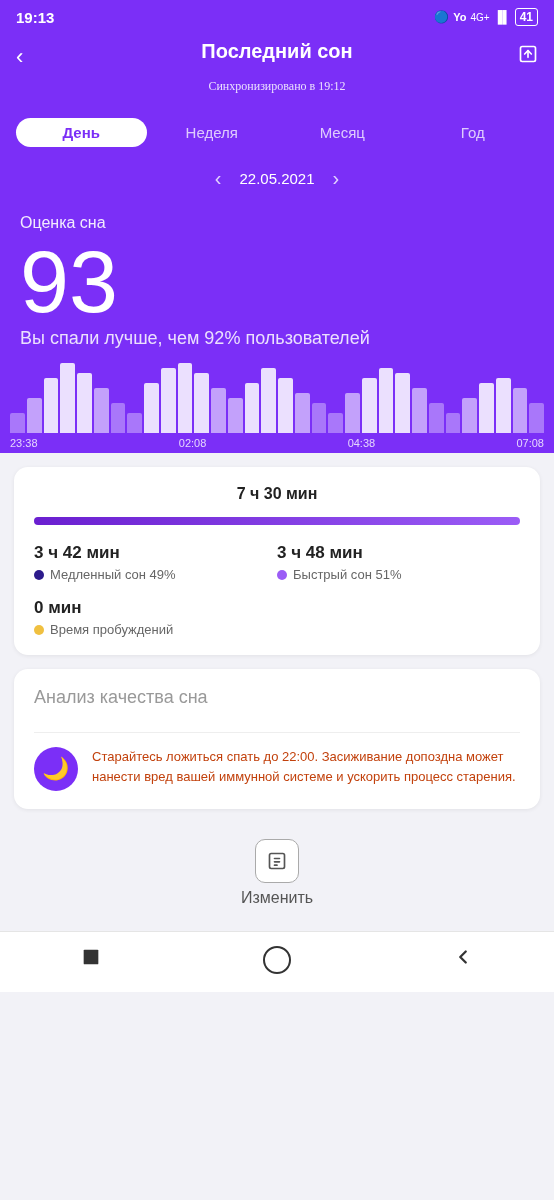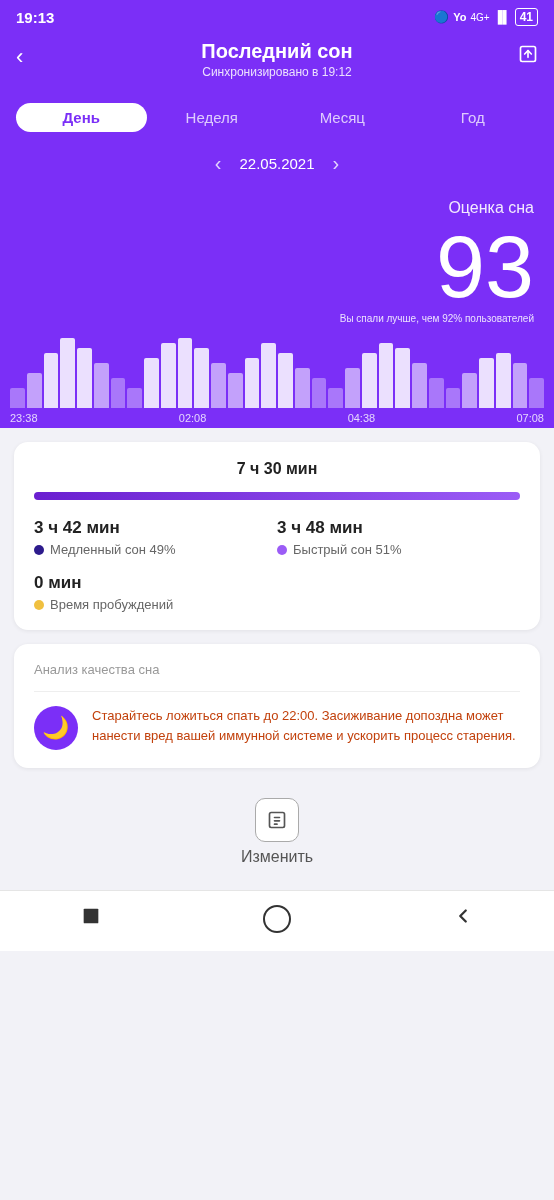--- a/index.html
+++ b/index.html
@@ -43,21 +43,21 @@
     }
     .header-export {
       position: absolute;
       right: 16px;
       top: 12px;
       color: white;
       font-size: 20px;
       cursor: pointer;
     }
     .header-title { font-size: 20px; font-weight: 700; text-align: center; }
-    .header-subtitle { font-size: 12px; opacity: 0.85; margin-top: 2px; }
+    .header-subtitle { font-size: 12px; opacity: 0.85; margin-top: 16px; font-family: Liberation Serif, serif; }
 
     
     .tab-bar {
       background: #7b2ff7;
       display: flex;
       justify-content: space-around;
       align-items: flex-start;
       padding: 10px 16px 14px;
     }
     .tab-item {
@@ -88,27 +88,27 @@
     .date-arrow {
       font-size: 20px;
       cursor: pointer;
       color: rgba(255,255,255,0.8);
     }
     .date-text { font-size: 15px; font-weight: 500; }
 
     
     .score-section {
       background: #7b2ff7;
-      text-align: right;
+      text-align: left;
       padding: 10px 20px 0;
       color: white;
     }
     .score-label { font-size: 16px; opacity: 0.9; margin-bottom: 4px; }
     .score-value { font-size: 88px; font-weight: 300; line-height: 1.05; }
-    .score-subtext { font-size: 10px; opacity: 0.85; padding-bottom: 14px; }
+    .score-subtext { font-size: 18px; opacity: 0.85; padding-bottom: 14px; }
 
     
     .chart-container {
       background: #7b2ff7;
       padding: 0 0 0 0;
       position: relative;
       height: 90px;
       overflow: hidden;
     }
     .chart-bars {
@@ -197,23 +197,23 @@
 
     
     .analysis-card {
       background: white;
       border-radius: 14px;
       padding: 18px 20px;
       margin-bottom: 14px;
       box-shadow: 0 1px 4px rgba(0,0,0,0.07);
     }
     .analysis-title {
-      font-size: 13px;
+      font-size: 18px;
       color: #999;
-      margin-bottom: 14px;
+      margin-bottom: 24px;
     }
     .analysis-divider {
       height: 1px;
       background: #eee;
       margin-bottom: 14px;
     }
     .analysis-item {
       display: flex;
       align-items: flex-start;
       gap: 14px;

